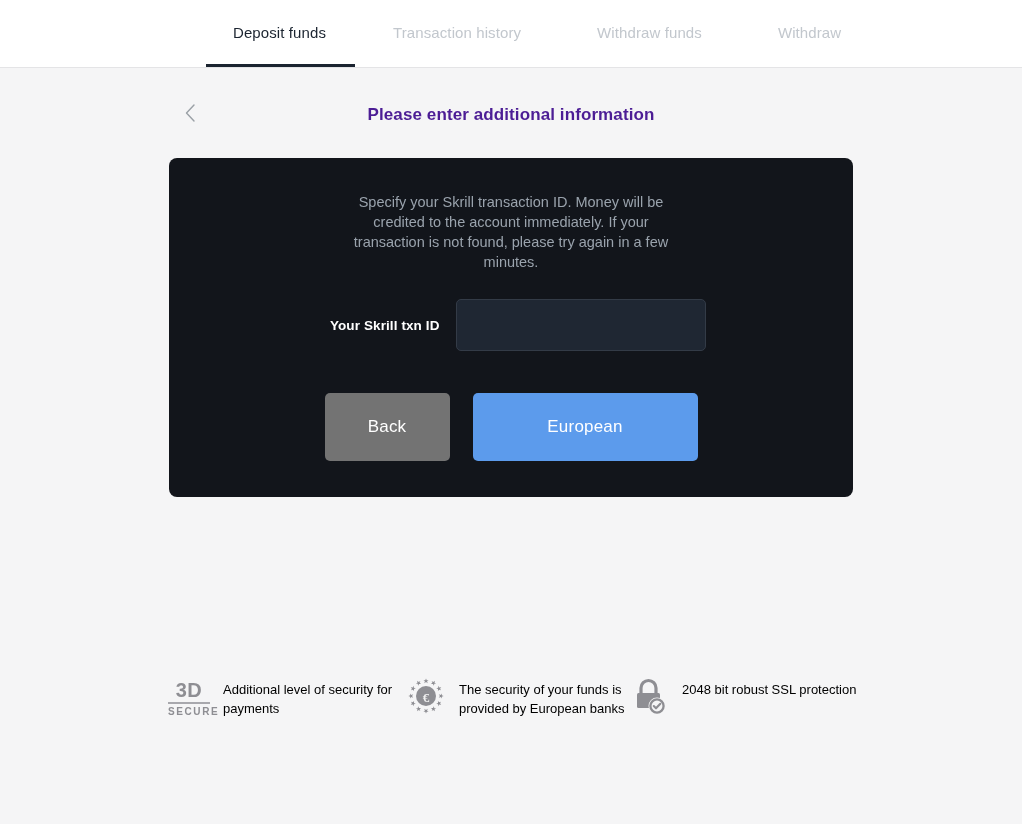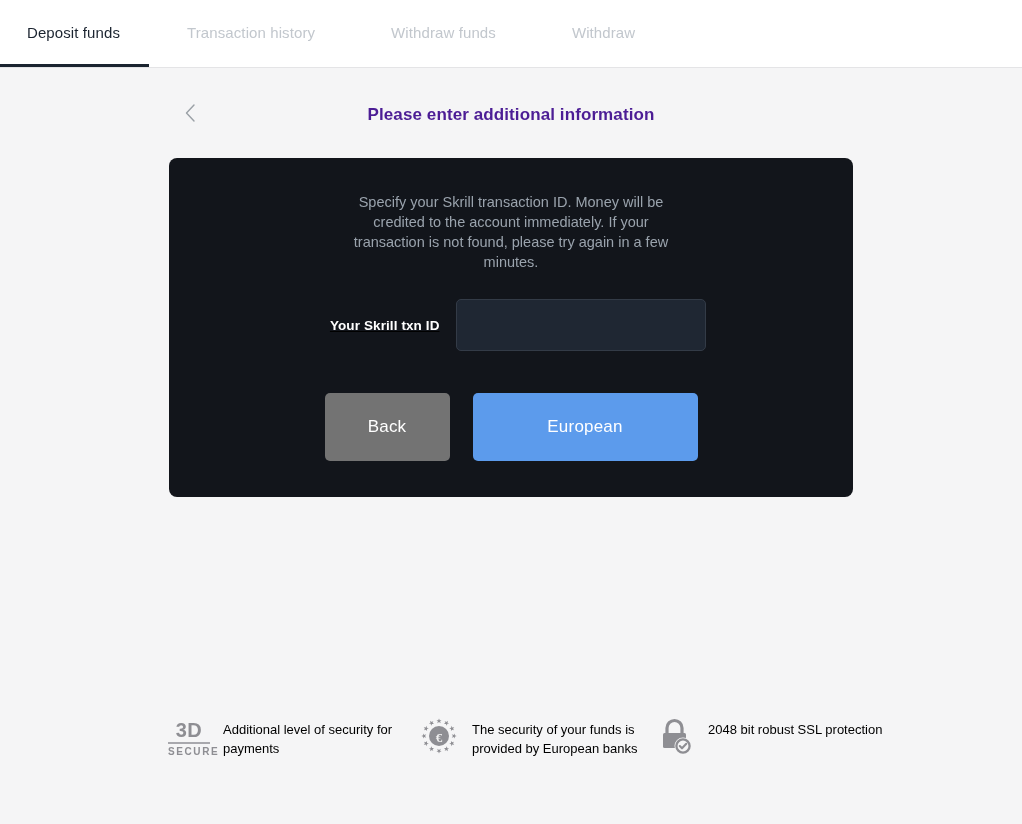--- a/index.html
+++ b/index.html
@@ -15,20 +15,21 @@
     position: relative;
   }
 
   
   .tabbar {
     height: 68px;
     background: #ffffff;
     border-bottom: 1px solid #e4e4e6;
     display: flex;
     align-items: stretch;
+    padding-left: 206px;
     box-sizing: border-box;
   }
   .tab {
     display: flex;
     align-items: center;
     justify-content: center;
     font-size: 15px;
     color: #c2c7cd;
     padding: 0 38px;
     box-sizing: border-box;
@@ -88,21 +89,20 @@
     color: #9aa3ad;
     font-size: 14.5px;
     line-height: 20px;
   }
 
   .field-row {
     display: flex;
     align-items: center;
     justify-content: center;
     margin-top: 27px;
-    text-decoration: underline;
   }
   .field-label {
     width: 139px;
     text-align: right;
     padding-right: 16px;
     box-sizing: border-box;
     color: #ffffff;
     font-size: 13.5px;
     font-weight: bold;
     letter-spacing: .1px;
@@ -138,25 +138,24 @@
     cursor: pointer;
     letter-spacing: .2px;
   }
   .btn-back    { width: 125px; background: #737373; }
   .btn-confirm { width: 225px; background: #5c9bec; }
 
   
   .footer {
     position: absolute;
     left: 168px;
-    top: 716px;
+    top: 676px;
     width: 760px;
     display: flex;
     align-items: flex-end;
-    gap: 13px;
   }
   .badge { display: flex; align-items: flex-start; }
   .badge-icon {
     flex: 0 0 auto;
     display: flex;
     align-items: center;
     justify-content: center;
   }
   .badge-text {
     color: #000000;

